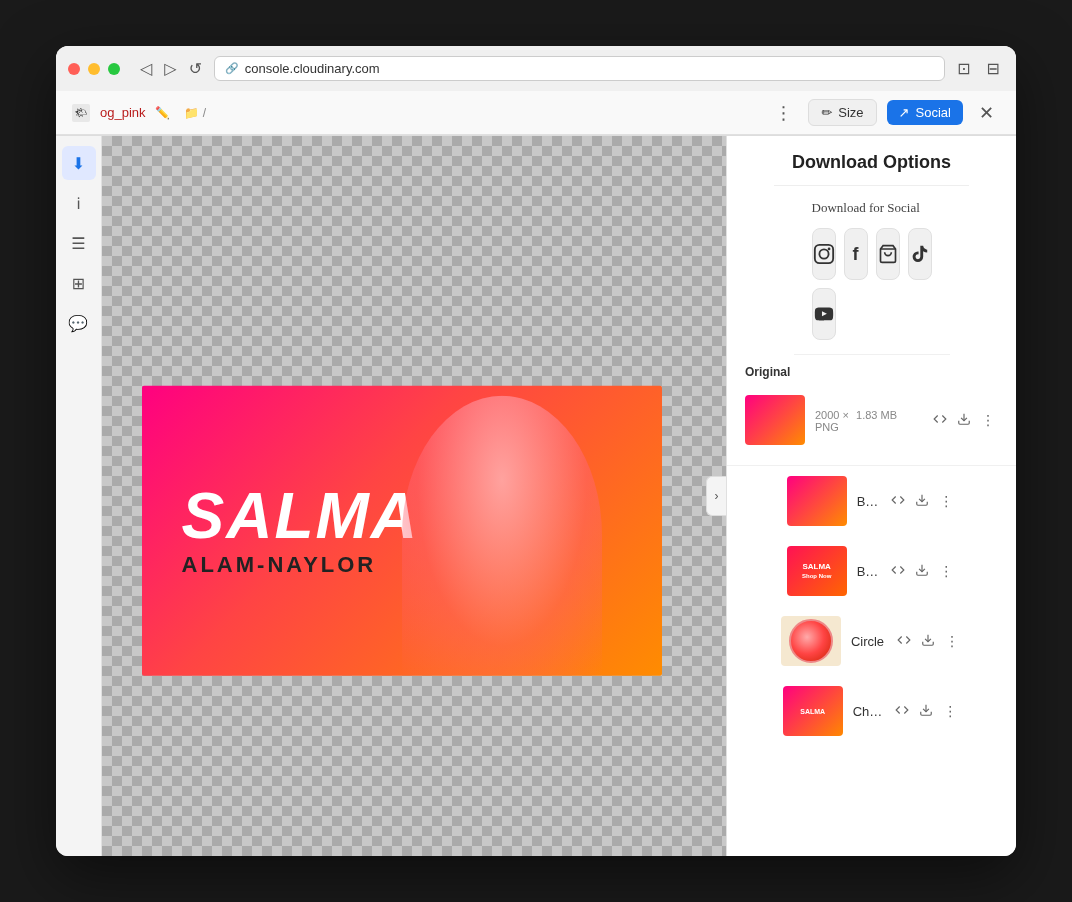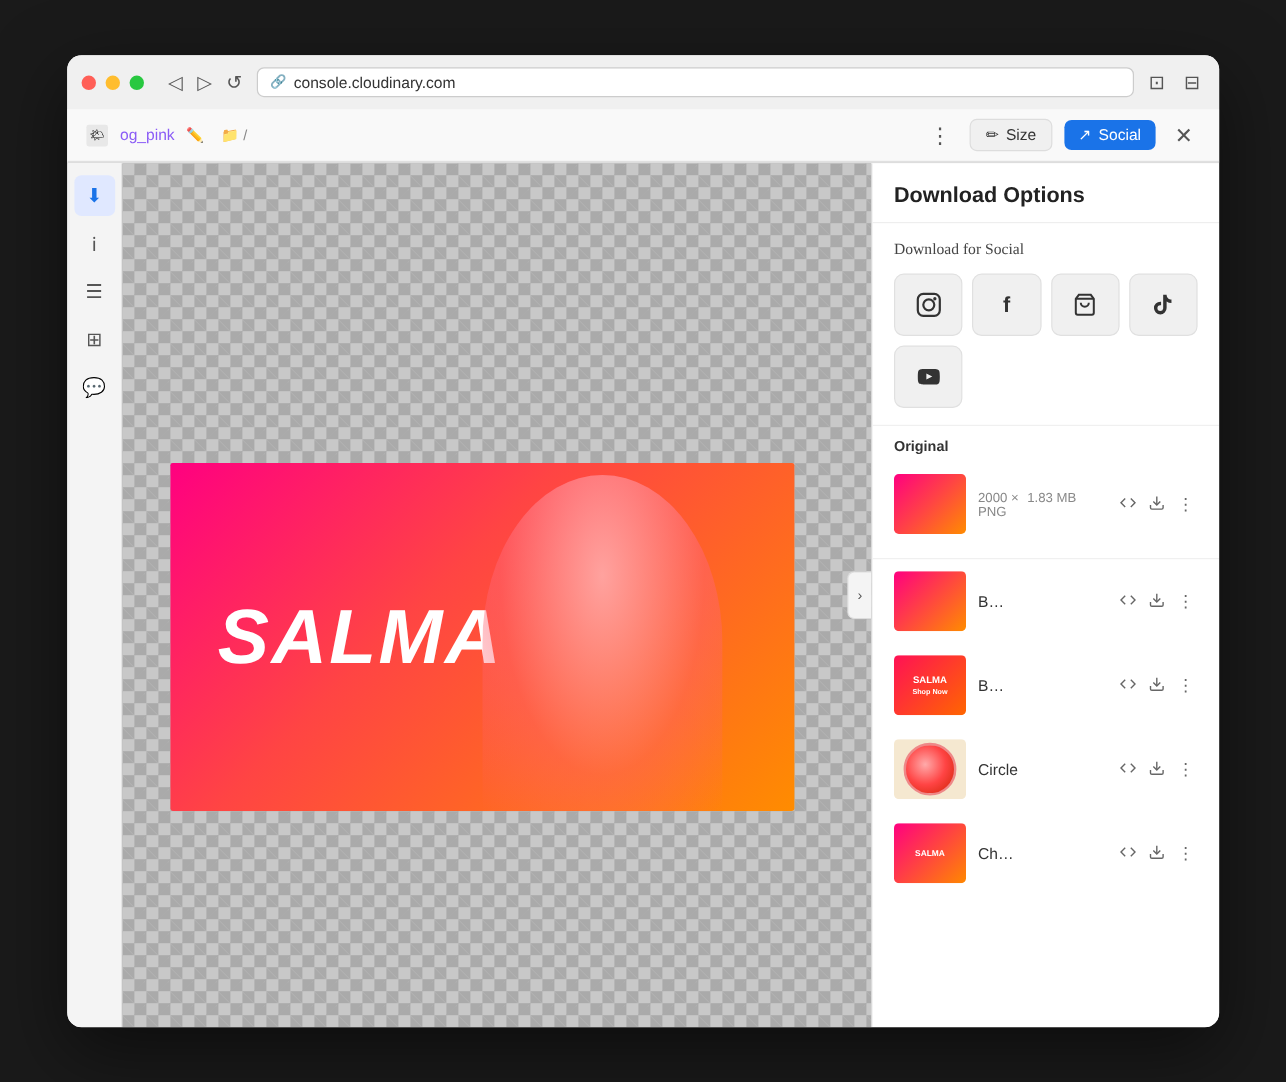--- a/index.html
+++ b/index.html
@@ -92,21 +92,21 @@
     .app-tab-favicon {
       width: 18px; height: 18px;
       background: #e8e8e8;
       border-radius: 2px;
       display: flex; align-items: center; justify-content: center;
       font-size: 10px;
     }
     .app-tab-title {
       font-size: 13px;
       font-weight: 500;
-      color: #8b5cf6;
+      color: #b91c1c;
     }
     .tab-edit-icon {
       color: #aaa;
       font-size: 12px;
       cursor: pointer;
     }
     .tab-spacer { flex: 1; }
     .tab-more-btn {
       background: none;
       border: none;
@@ -281,20 +281,21 @@
       color: #555;
     }
     
     .right-panel {
       width: 290px;
       background: #fff;
       border-left: 1px solid #e0e0e0;
       display: flex;
       flex-direction: column;
       overflow-y: auto;
+      align-items: center;
     }
     .panel-header {
       padding: 16px 18px 12px;
       border-bottom: 1px solid #eee;
     }
     .panel-title {
       font-size: 18px;
       font-weight: 600;
       color: #222;
     }
@@ -469,20 +470,21 @@
       <div class="sidebar-icon">☰</div>
       <div class="sidebar-icon">⊞</div>
       <div class="sidebar-icon">💬</div>
     </div>
 
     <div class="canvas-area">
       <div class="canvas-checkerboard"></div>
       <div class="canvas-image">
         <div class="canvas-image-text">
           <div class="salma-title">SALMA</div>
+          <div class="salma-subtitle">ALAM-NAYLOR</div>
         </div>
         <div class="canvas-person">
           <div class="person-silhouette"></div>
         </div>
       </div>
       <div class="collapse-btn">›</div>
     </div>
 
     <div class="right-panel">
       <div class="panel-header">

